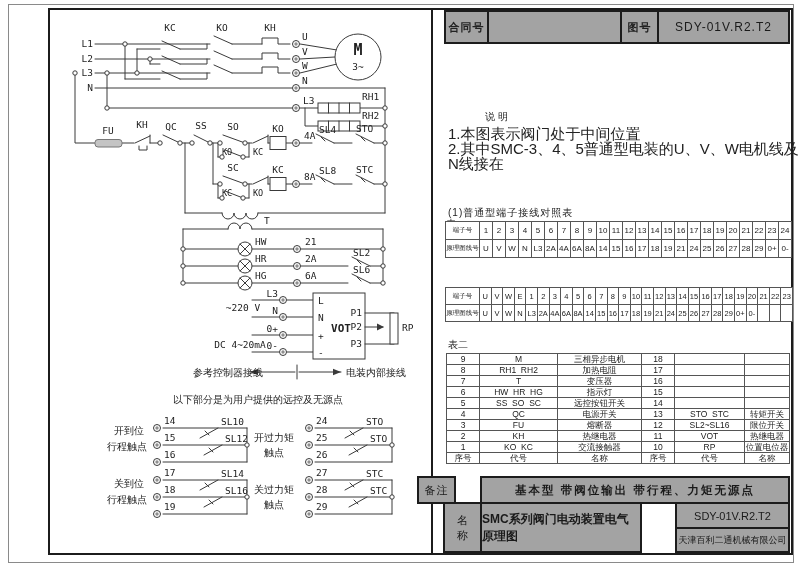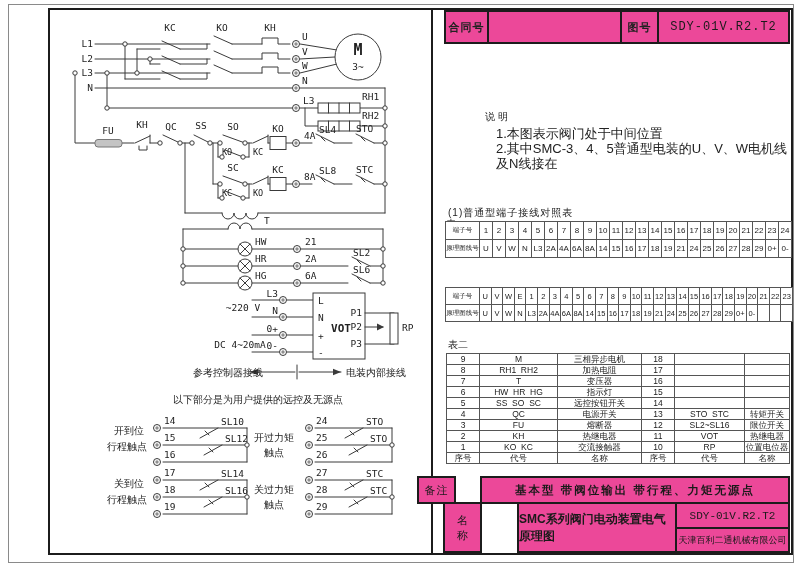--- a/index.html
+++ b/index.html
@@ -2,24 +2,24 @@
 <html><head>
 <meta charset="utf-8">
 <style>
   html,body{margin:0;padding:0;background:#fff;}
   .page{position:relative;width:800px;height:566px;background:#ffffff;
         font-family:"Liberation Sans",sans-serif;color:#1a1a1a;overflow:hidden;}
   .abs{position:absolute;}
   .outer-frame{left:8px;top:4px;width:784px;height:557px;border:1px solid #8a8a8a;}
   .inner-frame{left:48px;top:8px;width:741px;height:543px;border:2px solid #1c1c1c;}
   .vdiv{left:431px;top:8px;width:2px;height:545px;background:#1c1c1c;}
-  .box{position:absolute;border:2px solid #1c1c1c;display:flex;align-items:center;justify-content:center;box-sizing:border-box;background:#ec4899;}
+  .box{position:absolute;border:2px solid #1c1c1c;display:flex;align-items:center;justify-content:center;box-sizing:border-box;background:#a3a3a3;}
   .cadlbl{font-size:12px;letter-spacing:2px;font-weight:bold;color:#222;}
-  .mono{font-family:Liberation Mono, monospace;text-align:center;}
-  .notes{font-size:13px;color:#222;line-height:15px;margin-left:48px;}
+  .mono{font-family:Liberation Sans, sans-serif;text-align:center;}
+  .notes{font-size:15px;color:#222;line-height:15px;}
   .smalllbl{font-size:10px;color:#222;}
   table{border-collapse:collapse;background:#fff;}
   td{border:1px solid #555;text-align:center;padding:0;overflow:hidden;}
   .t1 td{width:12px;height:17px;font-size:8px;white-space:nowrap;}
   .t1 td:first-child,.t2 td:first-child{width:33px;font-size:6.5px;}
   .t2 td{width:10.6px;height:16px;font-size:7.5px;white-space:nowrap;}
   .ct td{height:10px;font-size:8.5px;white-space:pre;line-height:10px;}
   .ct td:nth-child(1){width:32px;}
   .ct td:nth-child(2){width:77px;}
   .ct td:nth-child(3){width:83px;}
@@ -275,21 +275,21 @@
       <span>备注</span>
     </div>
   <div class="box" style="left:480px;top:476px;width:310px;height:28px;font-size:11.5px;letter-spacing:2px;font-weight:bold;">
       <span>基本型 带阀位输出 带行程、力矩无源点</span>
     </div>
 
   <div class="box" style="left:443px;top:502px;width:39px;height:51px;flex-direction:column;font-size:11px;line-height:15px;">
     <span>名</span>
     <span>称</span>
   </div>
-  <div class="box" style="left:480px;top:502px;width:162px;height:51px;font-size:12px;font-weight:bold;margin-left:37px;">
+  <div class="box" style="left:480px;top:502px;width:162px;height:51px;font-size:12px;font-weight:bold;">
       <span>SMC系列阀门电动装置电气原理图</span>
     </div>
   <div class="box mono" style="left:675px;top:502px;width:115px;height:27px;font-size:11px;">
       <span>SDY-01V.R2.T2</span>
     </div>
   <div class="box" style="left:675px;top:527px;width:115px;height:26px;font-size:9px;">
       <span>天津百利二通机械有限公司</span>
     </div>
 
   <svg class="abs" style="left:0;top:0;" width="800" height="566" viewBox="0 0 800 566">

